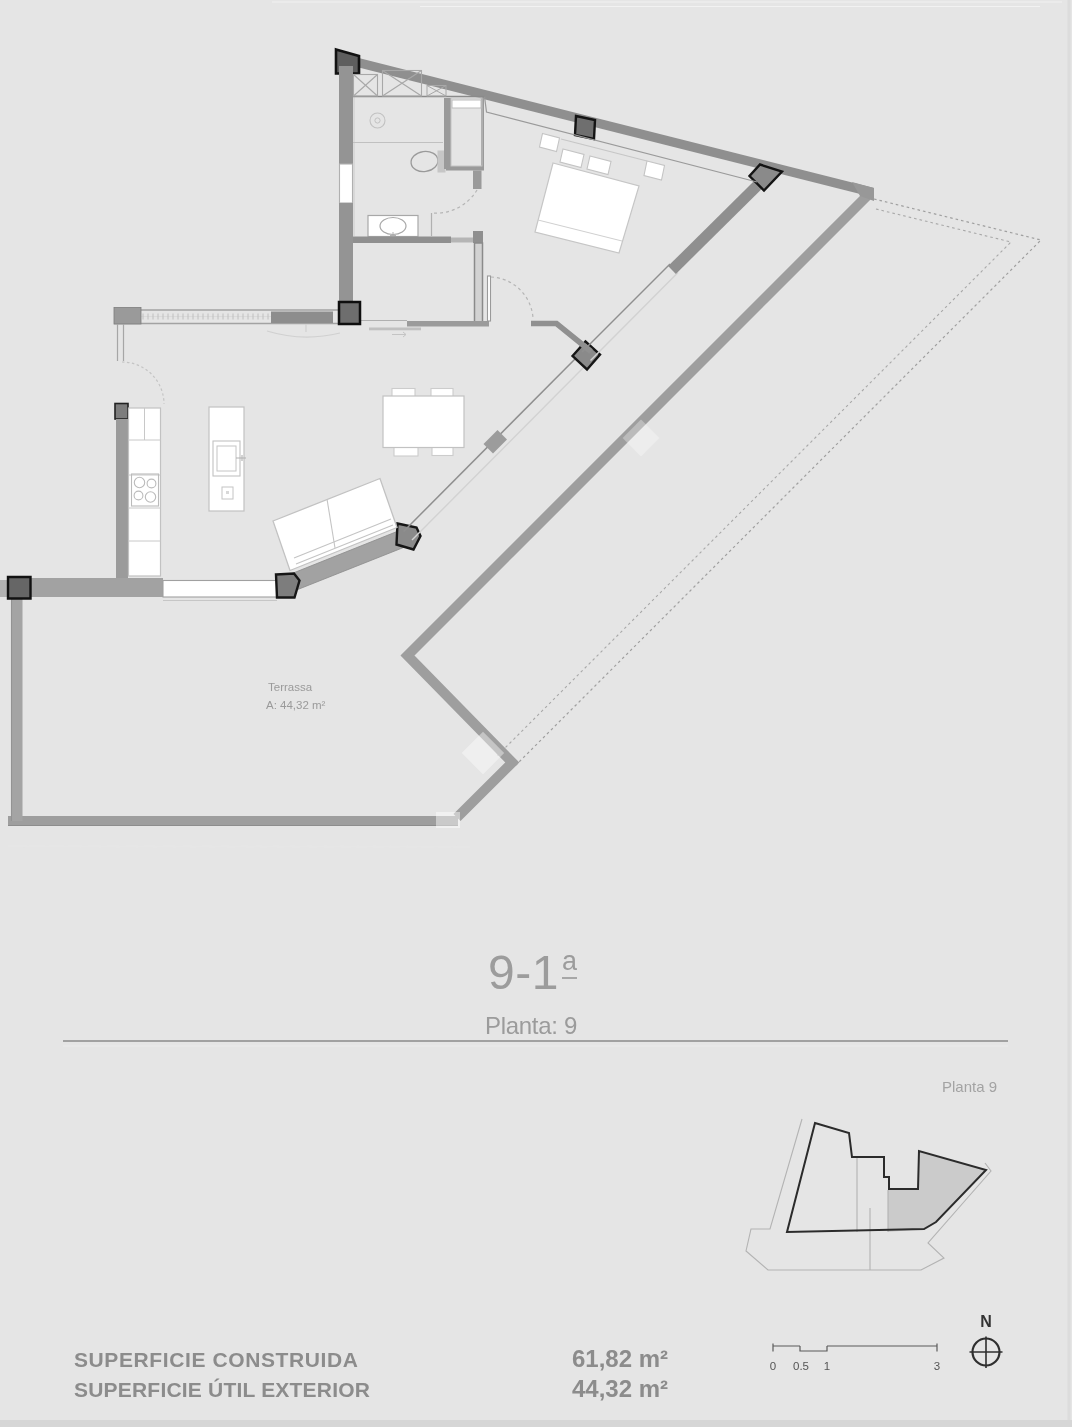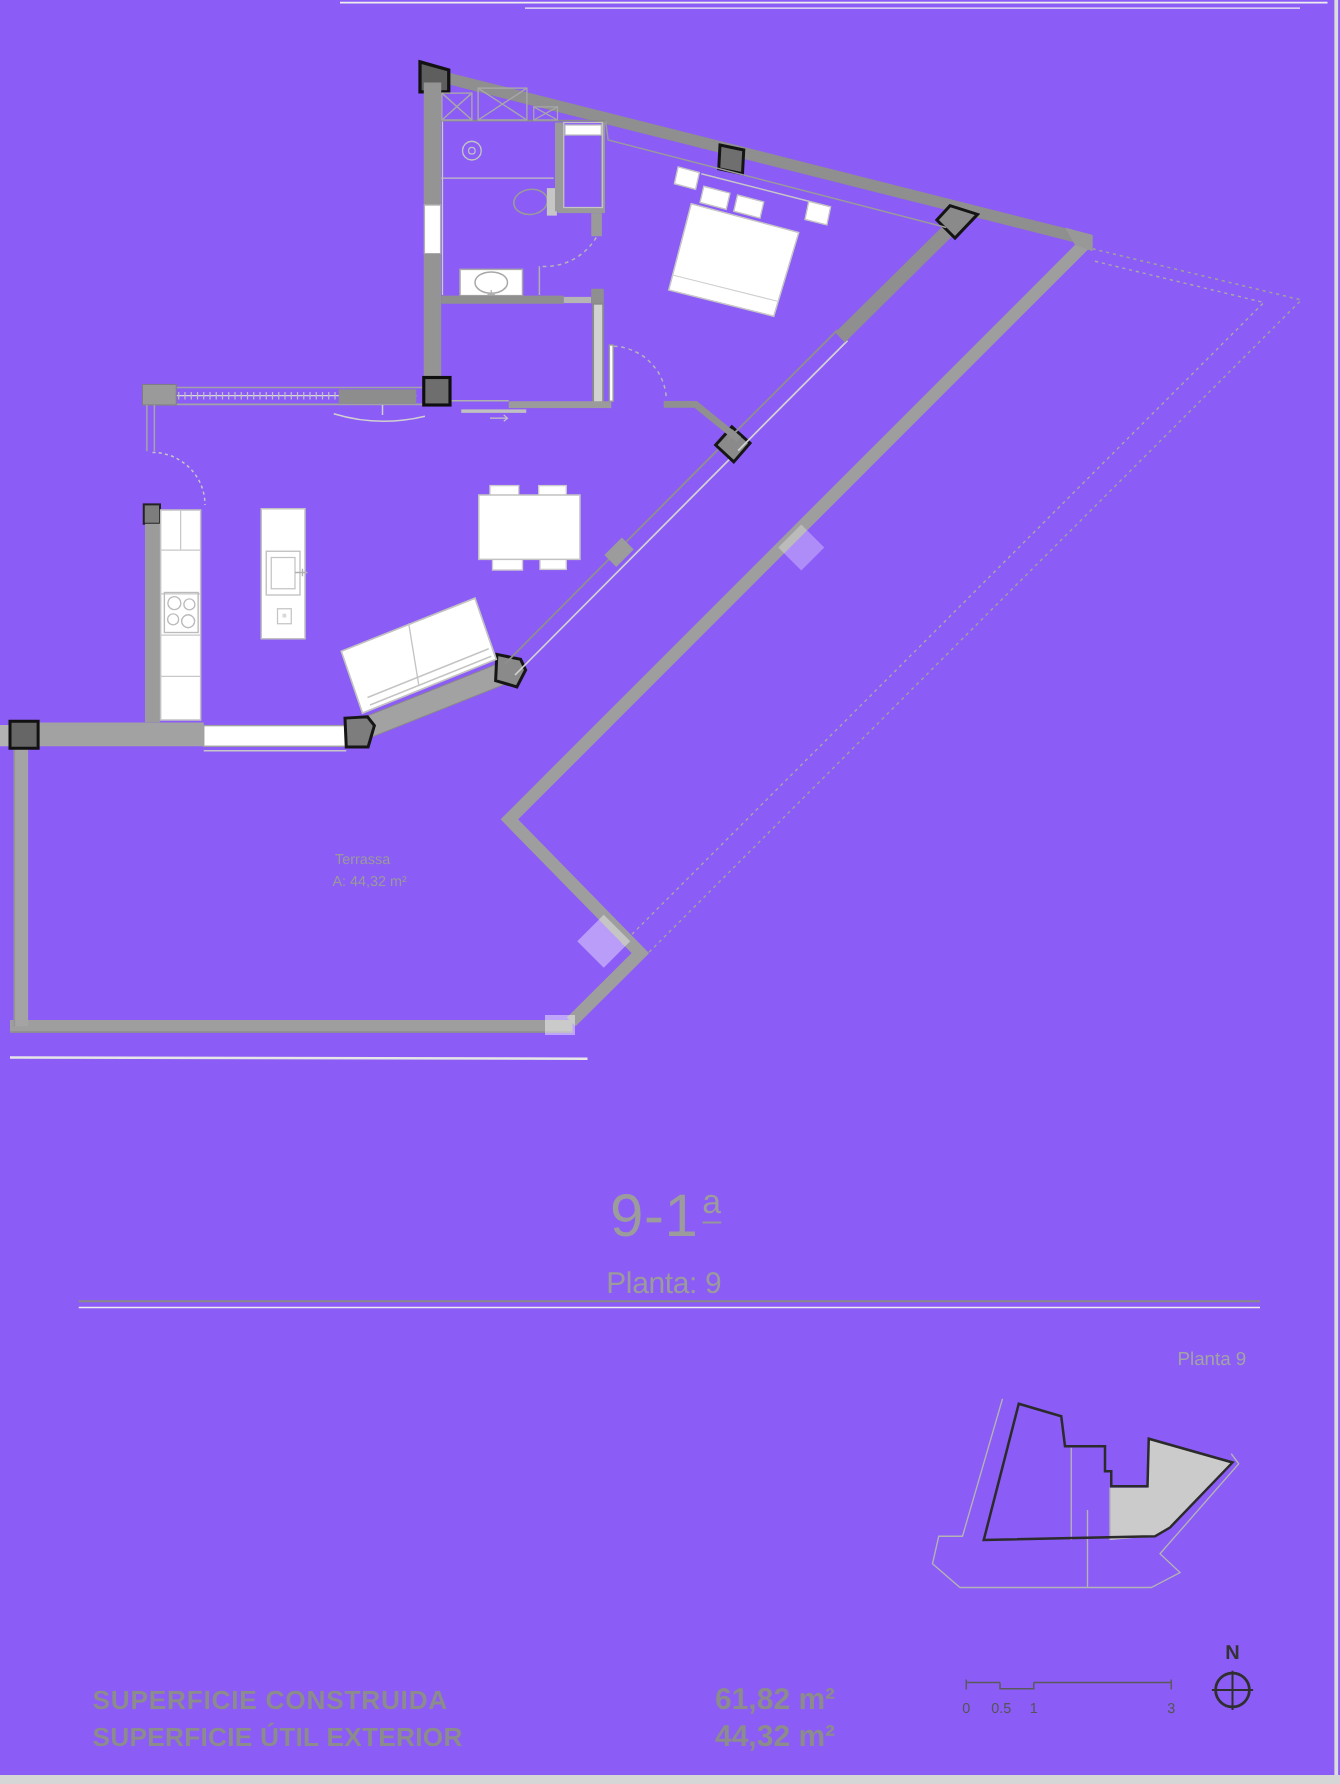--- a/index.html
+++ b/index.html
@@ -1,16 +1,16 @@
 <!DOCTYPE html>
 <html><head>
 <meta charset="utf-8">
 <style>
 html,body{margin:0;padding:0;background:#ffffff;}
-#page{position:relative;width:1072px;height:1427px;background:#8b5cf6;overflow:hidden;
+#page{position:relative;width:1072px;height:1427px;background:#e5e5e5;overflow:hidden;
 font-family:"Liberation Sans", sans-serif;}
 svg{position:absolute;left:0;top:0;}
 </style>
 </head>
 <body>
 <div id="page">
 <svg width="1072" height="1427" viewBox="0 0 1072 1427">
 
 <rect x="1067.5" y="0" width="3" height="1421" fill="#dcdcdc"></rect>
 

